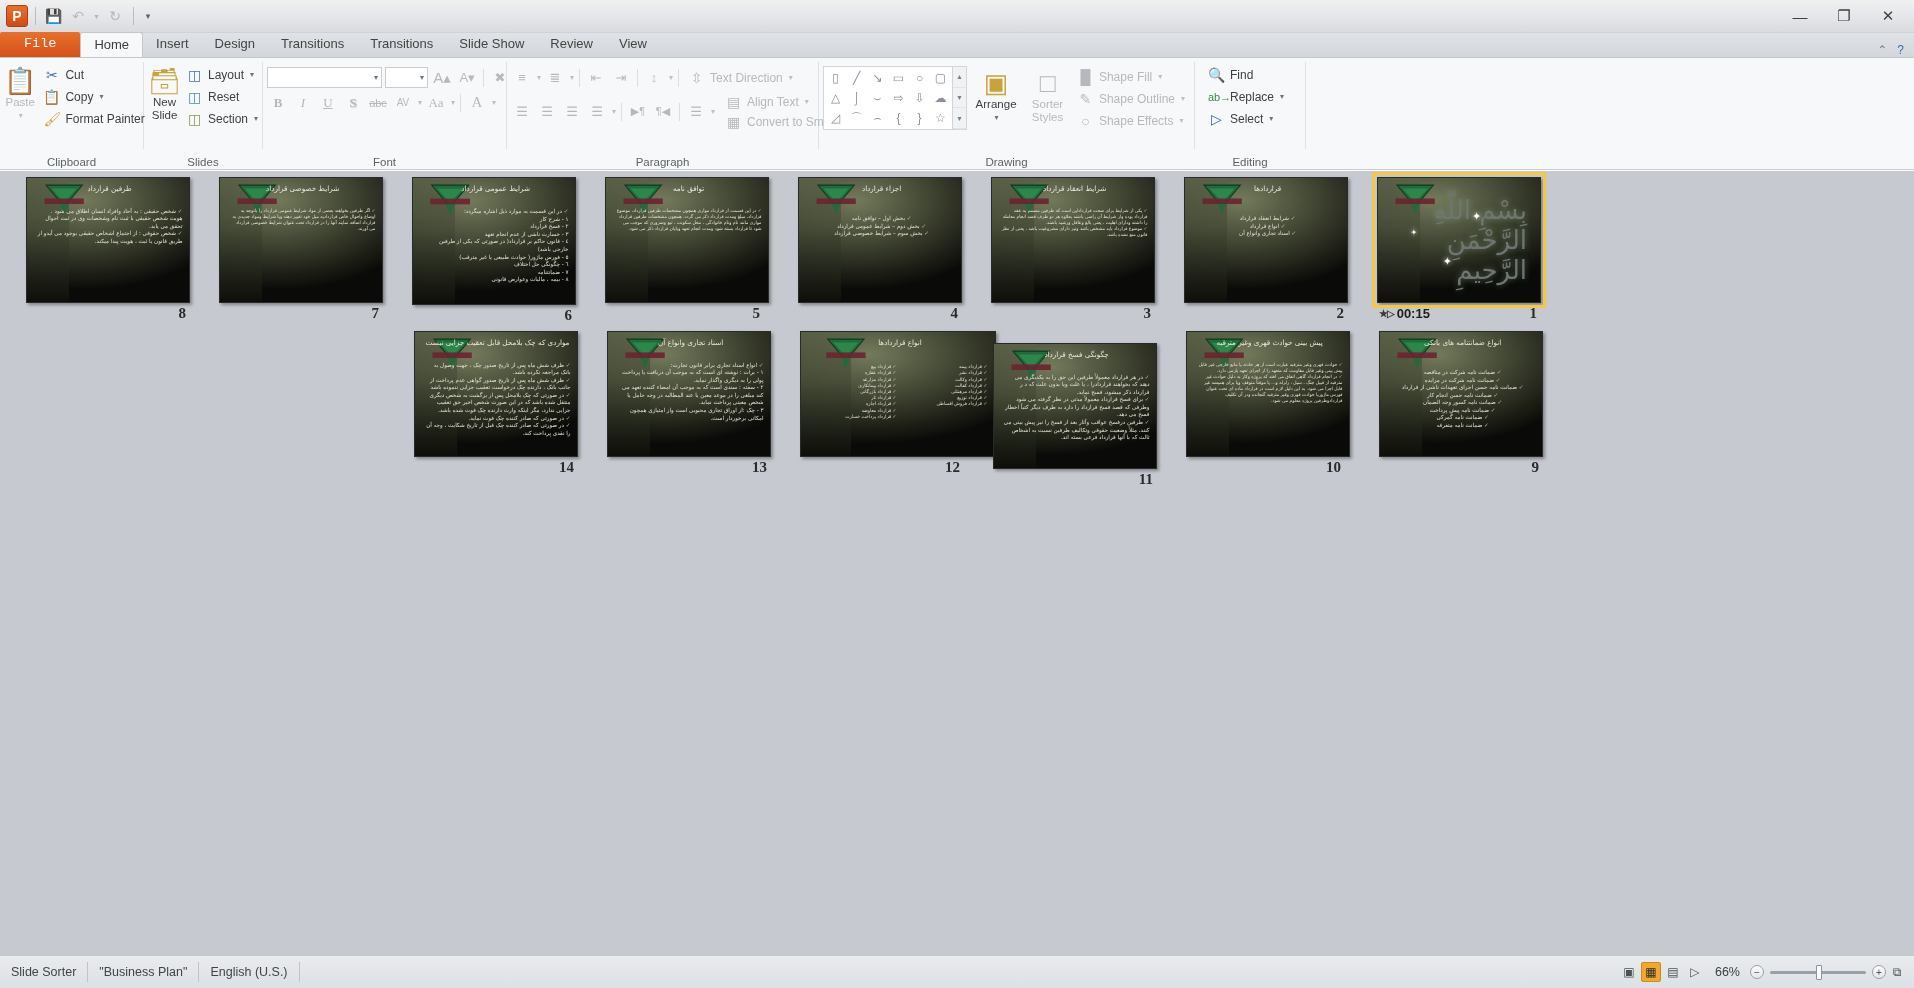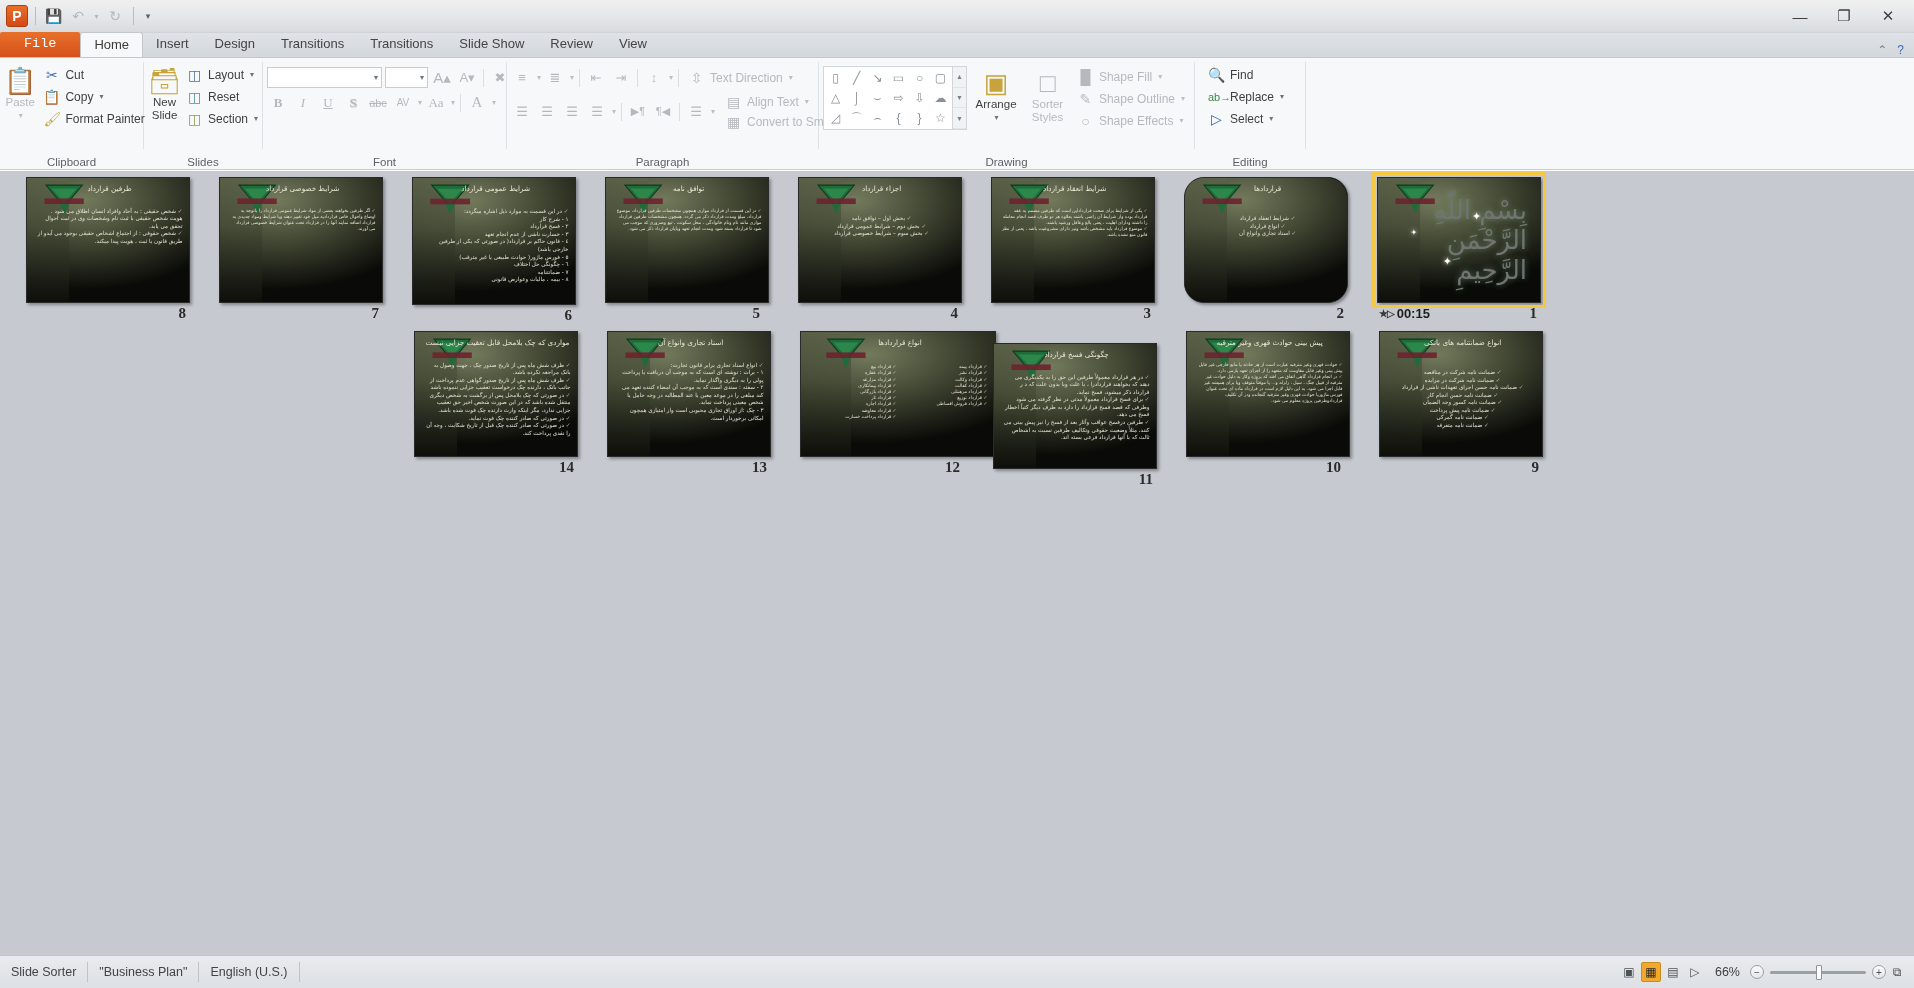--- a/index.html
+++ b/index.html
@@ -625,21 +625,21 @@
               <li class="bul">موضوع قرارداد باید مشخص باشد ونیز دارای مشروعیت باشد ، یعنی از نظر قانون منع نشده باشد.</li>
             </ul>
           </div>
     </div>
     <div class="thumb-caption">
 
       <span class="tnum">3</span>
     </div>
       </div>
       <div class="thumbwrap" style="width: 164px; position: absolute; left: 1184px; top: 6px;">
-    <div class="thumb" style="width:164px;height:126px;border-radius:20px;">
+    <div class="thumb" style="width:164px;height:126px;">
       <div class="slide-bg"></div>
       <div class="slide-leftband"></div>
       <div class="logo-tri"><svg viewBox="0 0 60 46" width="100%" height="100%">
     <polygon points="4,3 56,3 30,34" fill="#1f6b3a" stroke="#0d3a1e" stroke-width="1.5"></polygon>
     <polygon points="12,8 48,8 30,28" fill="#2e8c4e" opacity="0.85"></polygon>
     <rect x="2" y="22" width="56" height="8" fill="#6d2230" opacity="0.9"></rect>
     <polygon points="24,30 36,30 30,44" fill="#1f6b3a"></polygon>
   </svg></div>
       <div class="slide-title" style="font-size:7.2px;">قراردادها</div>
       <div class="slide-body center" style="top:30%;bottom:4%;font-size:5.6px;">

